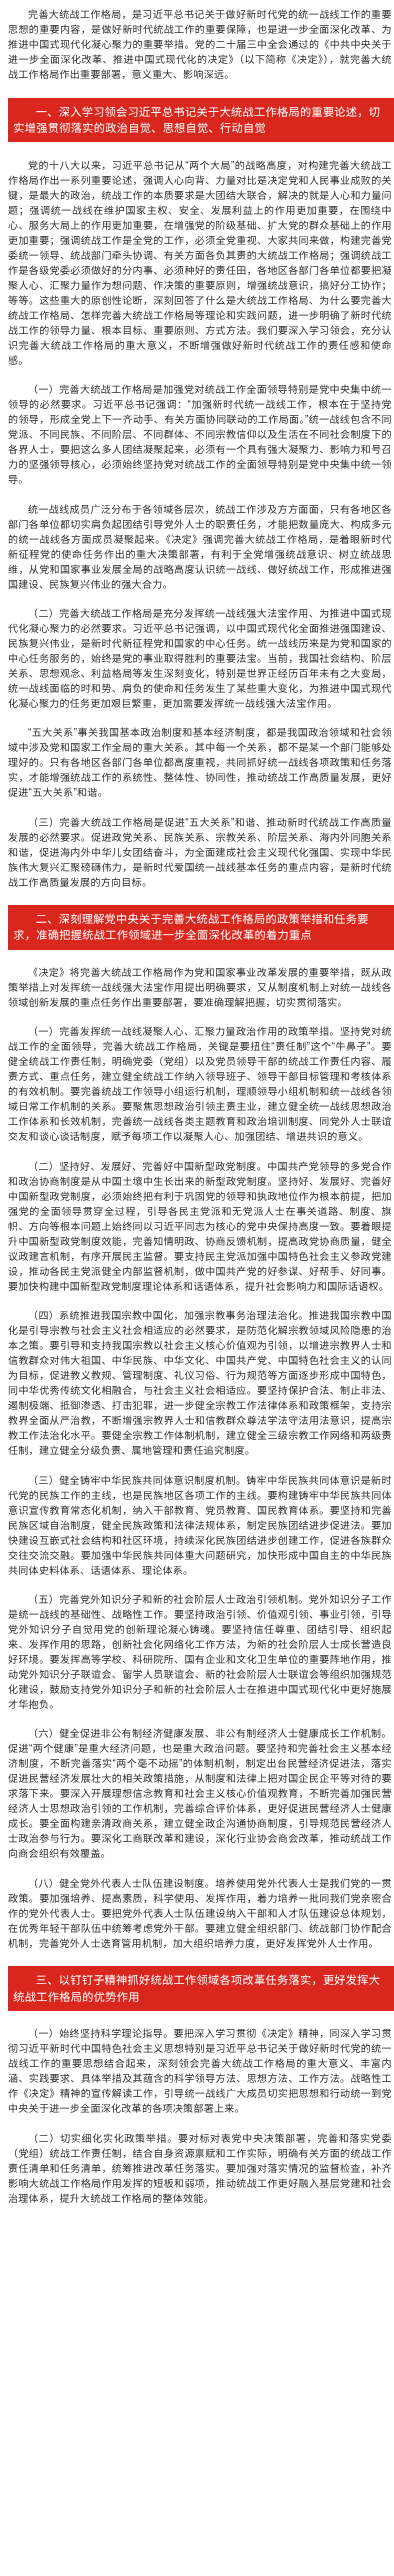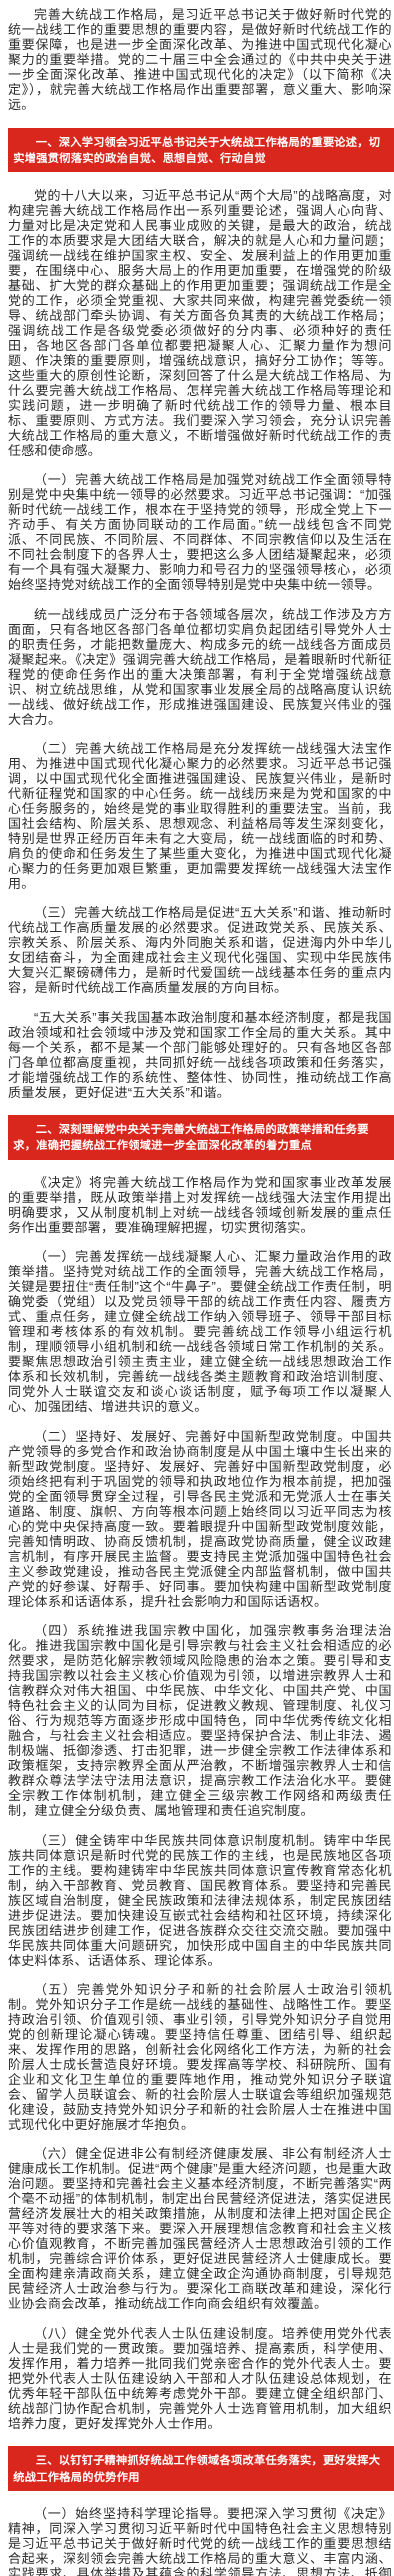--- a/index.html
+++ b/index.html
@@ -8,63 +8,63 @@
     background: #ffffff;
   }
   body {
     width: 395px;
     font-family: "Liberation Sans", "DejaVu Sans", sans-serif;
   }
   .article {
     padding: 7.4px 3.2px 19px 8px;
   }
   .para {
-    font-size: 13px;
+    font-size: 10px;
     line-height: 15px;
     color: #2e2e2e;
     text-align: justify;
     text-indent: 2em;
     margin: 0 0 14.4px 0;
     letter-spacing: 0.3px;
   }
   .banner {
     background: #d9271d;
     color: #ffffff;
     font-size: 11.2px;
-    font-weight: 700;
+    font-weight: 400;
     line-height: 16.5px;
     padding: 5.8px 6.4px 5.8px 5.3px;
     margin: 15.4px -3.2px 15.4px 0;
     text-indent: 2em;
     text-align: left;
     letter-spacing: 0.3px;
   }
 </style>
 </head>
 <body>
 
 <div class="article">
 
   <div>
       <div class="para">完善大统战工作格局，是习近平总书记关于做好新时代党的统一战线工作的重要思想的重要内容，是做好新时代统战工作的重要保障，也是进一步全面深化改革、为推进中国式现代化凝心聚力的重要举措。党的二十届三中全会通过的《中共中央关于进一步全面深化改革、推进中国式现代化的决定》（以下简称《决定》），就完善大统战工作格局作出重要部署，意义重大、影响深远。</div>
       <div class="banner">一、深入学习领会习近平总书记关于大统战工作格局的重要论述，切实增强贯彻落实的政治自觉、思想自觉、行动自觉</div>
       <div class="para">党的十八大以来，习近平总书记从“两个大局”的战略高度，对构建完善大统战工作格局作出一系列重要论述，强调人心向背、力量对比是决定党和人民事业成败的关键，是最大的政治，统战工作的本质要求是大团结大联合，解决的就是人心和力量问题；强调统一战线在维护国家主权、安全、发展利益上的作用更加重要，在围绕中心、服务大局上的作用更加重要，在增强党的阶级基础、扩大党的群众基础上的作用更加重要；强调统战工作是全党的工作，必须全党重视、大家共同来做，构建完善党委统一领导、统战部门牵头协调、有关方面各负其责的大统战工作格局；强调统战工作是各级党委必须做好的分内事、必须种好的责任田，各地区各部门各单位都要把凝聚人心、汇聚力量作为想问题、作决策的重要原则，增强统战意识，搞好分工协作；等等。这些重大的原创性论断，深刻回答了什么是大统战工作格局、为什么要完善大统战工作格局、怎样完善大统战工作格局等理论和实践问题，进一步明确了新时代统战工作的领导力量、根本目标、重要原则、方式方法。我们要深入学习领会，充分认识完善大统战工作格局的重大意义，不断增强做好新时代统战工作的责任感和使命感。</div>
       <div class="para">（一）完善大统战工作格局是加强党对统战工作全面领导特别是党中央集中统一领导的必然要求。习近平总书记强调：“加强新时代统一战线工作，根本在于坚持党的领导，形成全党上下一齐动手、有关方面协同联动的工作局面。”统一战线包含不同党派、不同民族、不同阶层、不同群体、不同宗教信仰以及生活在不同社会制度下的各界人士，要把这么多人团结凝聚起来，必须有一个具有强大凝聚力、影响力和号召力的坚强领导核心，必须始终坚持党对统战工作的全面领导特别是党中央集中统一领导。</div>
       <div class="para">统一战线成员广泛分布于各领域各层次，统战工作涉及方方面面，只有各地区各部门各单位都切实肩负起团结引导党外人士的职责任务，才能把数量庞大、构成多元的统一战线各方面成员凝聚起来。《决定》强调完善大统战工作格局，是着眼新时代新征程党的使命任务作出的重大决策部署，有利于全党增强统战意识、树立统战思维，从党和国家事业发展全局的战略高度认识统一战线、做好统战工作，形成推进强国建设、民族复兴伟业的强大合力。</div>
       <div class="para">（二）完善大统战工作格局是充分发挥统一战线强大法宝作用、为推进中国式现代化凝心聚力的必然要求。习近平总书记强调，以中国式现代化全面推进强国建设、民族复兴伟业，是新时代新征程党和国家的中心任务。统一战线历来是为党和国家的中心任务服务的，始终是党的事业取得胜利的重要法宝。当前，我国社会结构、阶层关系、思想观念、利益格局等发生深刻变化，特别是世界正经历百年未有之大变局，统一战线面临的时和势、肩负的使命和任务发生了某些重大变化，为推进中国式现代化凝心聚力的任务更加艰巨繁重，更加需要发挥统一战线强大法宝作用。</div>
+      <div class="para">“五大关系”事关我国基本政治制度和基本经济制度，都是我国政治领域和社会领域中涉及党和国家工作全局的重大关系。其中每一个关系，都不是某一个部门能够处理好的。只有各地区各部门各单位都高度重视，共同抓好统一战线各项政策和任务落实，才能增强统战工作的系统性、整体性、协同性，推动统战工作高质量发展，更好促进“五大关系”和谐。</div>
       <div class="para">（三）完善大统战工作格局是促进“五大关系”和谐、推动新时代统战工作高质量发展的必然要求。促进政党关系、民族关系、宗教关系、阶层关系、海内外同胞关系和谐，促进海内外中华儿女团结奋斗，为全面建成社会主义现代化强国、实现中华民族伟大复兴汇聚磅礴伟力，是新时代爱国统一战线基本任务的重点内容，是新时代统战工作高质量发展的方向目标。</div>
-      <div class="para">“五大关系”事关我国基本政治制度和基本经济制度，都是我国政治领域和社会领域中涉及党和国家工作全局的重大关系。其中每一个关系，都不是某一个部门能够处理好的。只有各地区各部门各单位都高度重视，共同抓好统一战线各项政策和任务落实，才能增强统战工作的系统性、整体性、协同性，推动统战工作高质量发展，更好促进“五大关系”和谐。</div>
       <div class="banner">二、深刻理解党中央关于完善大统战工作格局的政策举措和任务要求，准确把握统战工作领域进一步全面深化改革的着力重点</div>
       <div class="para">《决定》将完善大统战工作格局作为党和国家事业改革发展的重要举措，既从政策举措上对发挥统一战线强大法宝作用提出明确要求，又从制度机制上对统一战线各领域创新发展的重点任务作出重要部署，要准确理解把握，切实贯彻落实。</div>
       <div class="para">（一）完善发挥统一战线凝聚人心、汇聚力量政治作用的政策举措。坚持党对统战工作的全面领导，完善大统战工作格局，关键是要扭住“责任制”这个“牛鼻子”。要健全统战工作责任制，明确党委（党组）以及党员领导干部的统战工作责任内容、履责方式、重点任务，建立健全统战工作纳入领导班子、领导干部目标管理和考核体系的有效机制。要完善统战工作领导小组运行机制，理顺领导小组机制和统一战线各领域日常工作机制的关系。要聚焦思想政治引领主责主业，建立健全统一战线思想政治工作体系和长效机制，完善统一战线各类主题教育和政治培训制度、同党外人士联谊交友和谈心谈话制度，赋予每项工作以凝聚人心、加强团结、增进共识的意义。</div>
       <div class="para">（二）坚持好、发展好、完善好中国新型政党制度。中国共产党领导的多党合作和政治协商制度是从中国土壤中生长出来的新型政党制度。坚持好、发展好、完善好中国新型政党制度，必须始终把有利于巩固党的领导和执政地位作为根本前提，把加强党的全面领导贯穿全过程，引导各民主党派和无党派人士在事关道路、制度、旗帜、方向等根本问题上始终同以习近平同志为核心的党中央保持高度一致。要着眼提升中国新型政党制度效能，完善知情明政、协商反馈机制，提高政党协商质量，健全议政建言机制，有序开展民主监督。要支持民主党派加强中国特色社会主义参政党建设，推动各民主党派健全内部监督机制，做中国共产党的好参谋、好帮手、好同事。要加快构建中国新型政党制度理论体系和话语体系，提升社会影响力和国际话语权。</div>
       <div class="para">（四）系统推进我国宗教中国化，加强宗教事务治理法治化。推进我国宗教中国化是引导宗教与社会主义社会相适应的必然要求，是防范化解宗教领域风险隐患的治本之策。要引导和支持我国宗教以社会主义核心价值观为引领，以增进宗教界人士和信教群众对伟大祖国、中华民族、中华文化、中国共产党、中国特色社会主义的认同为目标，促进教义教规、管理制度、礼仪习俗、行为规范等方面逐步形成中国特色，同中华优秀传统文化相融合，与社会主义社会相适应。要坚持保护合法、制止非法、遏制极端、抵御渗透、打击犯罪，进一步健全宗教工作法律体系和政策框架，支持宗教界全面从严治教，不断增强宗教界人士和信教群众尊法学法守法用法意识，提高宗教工作法治化水平。要健全宗教工作体制机制，建立健全三级宗教工作网络和两级责任制，建立健全分级负责、属地管理和责任追究制度。</div>
       <div class="para">（三）健全铸牢中华民族共同体意识制度机制。铸牢中华民族共同体意识是新时代党的民族工作的主线，也是民族地区各项工作的主线。要构建铸牢中华民族共同体意识宣传教育常态化机制，纳入干部教育、党员教育、国民教育体系。要坚持和完善民族区域自治制度，健全民族政策和法律法规体系，制定民族团结进步促进法。要加快建设互嵌式社会结构和社区环境，持续深化民族团结进步创建工作，促进各族群众交往交流交融。要加强中华民族共同体重大问题研究，加快形成中国自主的中华民族共同体史料体系、话语体系、理论体系。</div>
       <div class="para">（五）完善党外知识分子和新的社会阶层人士政治引领机制。党外知识分子工作是统一战线的基础性、战略性工作。要坚持政治引领、价值观引领、事业引领，引导党外知识分子自觉用党的创新理论凝心铸魂。要坚持信任尊重、团结引导、组织起来、发挥作用的思路，创新社会化网络化工作方法，为新的社会阶层人士成长营造良好环境。要发挥高等学校、科研院所、国有企业和文化卫生单位的重要阵地作用，推动党外知识分子联谊会、留学人员联谊会、新的社会阶层人士联谊会等组织加强规范化建设，鼓励支持党外知识分子和新的社会阶层人士在推进中国式现代化中更好施展才华抱负。</div>
       <div class="para">（六）健全促进非公有制经济健康发展、非公有制经济人士健康成长工作机制。促进“两个健康”是重大经济问题，也是重大政治问题。要坚持和完善社会主义基本经济制度，不断完善落实“两个毫不动摇”的体制机制，制定出台民营经济促进法，落实促进民营经济发展壮大的相关政策措施，从制度和法律上把对国企民企平等对待的要求落下来。要深入开展理想信念教育和社会主义核心价值观教育，不断完善加强民营经济人士思想政治引领的工作机制，完善综合评价体系，更好促进民营经济人士健康成长。要全面构建亲清政商关系，建立健全政企沟通协商制度，引导规范民营经济人士政治参与行为。要深化工商联改革和建设，深化行业协会商会改革，推动统战工作向商会组织有效覆盖。</div>
       <div class="para">（八）健全党外代表人士队伍建设制度。培养使用党外代表人士是我们党的一贯政策。要加强培养、提高素质，科学使用、发挥作用，着力培养一批同我们党亲密合作的党外代表人士。要把党外代表人士队伍建设纳入干部和人才队伍建设总体规划，在优秀年轻干部队伍中统筹考虑党外干部。要建立健全组织部门、统战部门协作配合机制，完善党外人士选育管用机制，加大组织培养力度，更好发挥党外人士作用。</div>
       <div class="banner">三、以钉钉子精神抓好统战工作领域各项改革任务落实，更好发挥大统战工作格局的优势作用</div>
-      <div class="para">（一）始终坚持科学理论指导。要把深入学习贯彻《决定》精神，同深入学习贯彻习近平新时代中国特色社会主义思想特别是习近平总书记关于做好新时代党的统一战线工作的重要思想结合起来，深刻领会完善大统战工作格局的重大意义、丰富内涵、实践要求、具体举措及其蕴含的科学领导方法、思想方法、抵御渗透。要加强对《决定》精神的宣传解读工作，引导统一战线广大成员切实把思想和行动统一到党中央关于进一步全面深化改革的各项决策部署上来。</div>
+      <div class="para">（一）始终坚持科学理论指导。要把深入学习贯彻《决定》精神，同深入学习贯彻习近平新时代中国特色社会主义思想特别是习近平总书记关于做好新时代党的统一战线工作的重要思想结合起来，深刻领会完善大统战工作格局的重大意义、丰富内涵、实践要求、具体举措及其蕴含的科学领导方法、思想方法、工作方法。战略性工作《决定》精神的宣传解读工作，引导统一战线广大成员切实把思想和行动统一到党中央关于进一步全面深化改革的各项决策部署上来。</div>
       <div class="para">（二）切实细化实化政策举措。要对标对表党中央决策部署，完善和落实党委（党组）统战工作责任制，结合自身资源禀赋和工作实际，明确有关方面的统战工作责任清单和任务清单，统筹推进改革任务落实。要加强对落实情况的监督检查，补齐影响大统战工作格局作用发挥的短板和弱项，推动统战工作更好融入基层党建和社会治理体系，提升大统战工作格局的整体效能。</div>
     </div>
 
 </div>
 
 
 </body></html>

